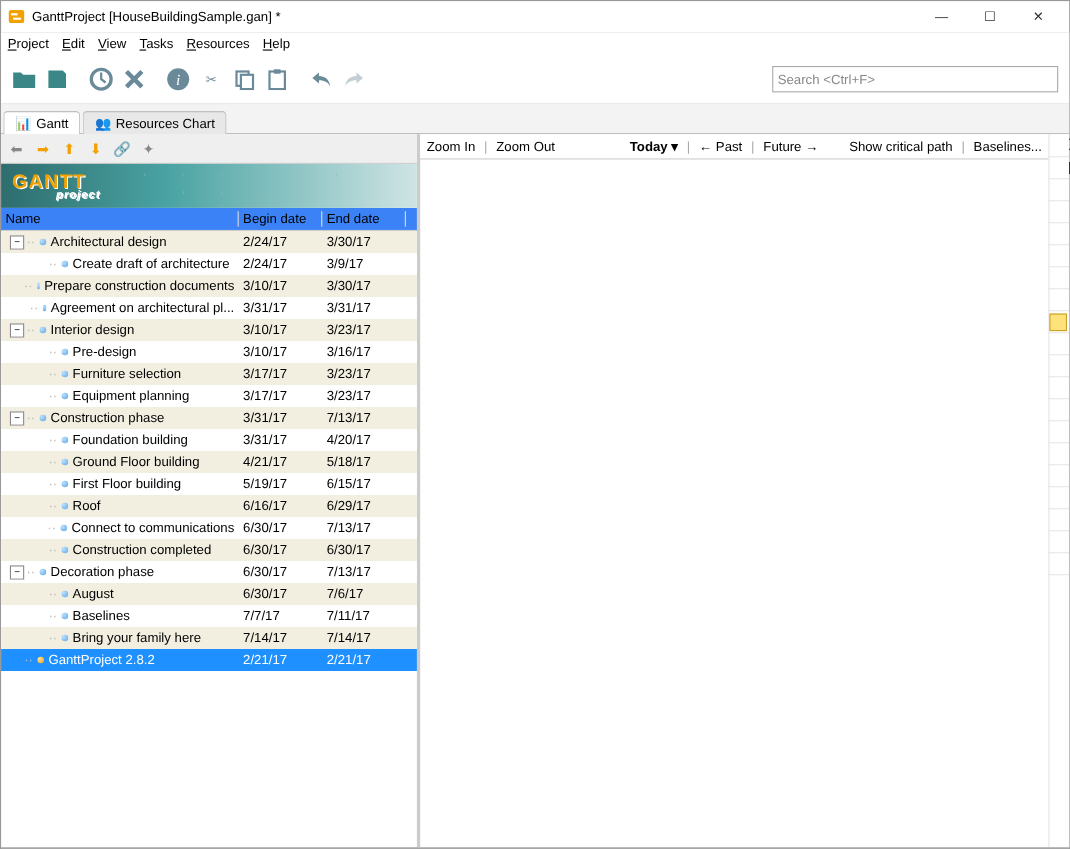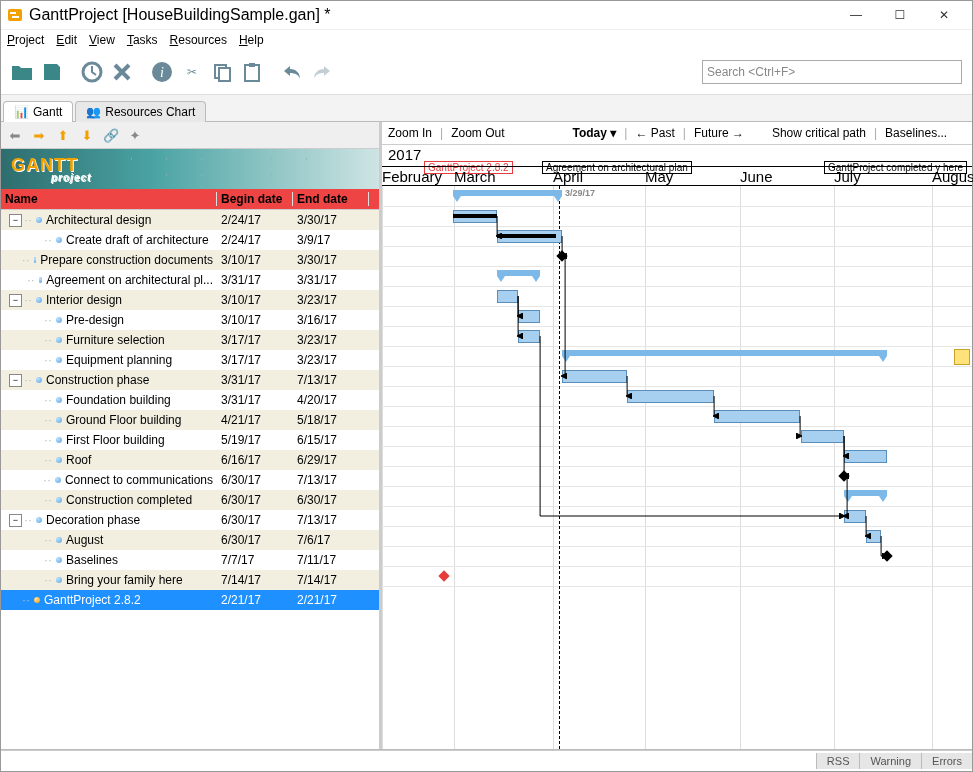--- a/index.html
+++ b/index.html
@@ -1,20 +1,20 @@
 <!DOCTYPE html>
 <html><head>
 <meta charset="utf-8">
 <style>
 html,body{margin:0;padding:0;font-family:"Segoe UI",Tahoma,Arial,sans-serif;font-size:12px;color:#000;background:#fff;height:100%;overflow:hidden}
 .window{width:973px;height:772px;border:1px solid #999;box-sizing:border-box;display:flex;flex-direction:column;background:#fff}
 
 .titlebar{height:28px;display:flex;align-items:center;padding:0 6px;border-bottom:1px solid #eee}
 .titlebar .app-icon{width:16px;height:16px;margin-right:6px}
-.titlebar .title-text{flex:0 0 auto;font-size:16px}
+.titlebar .title-text{flex:0 0 auto;font-size:12px}
 .titlebar .spacer{flex:1}
 .winbtn{width:44px;height:28px;display:flex;align-items:center;justify-content:center;font-family:Arial;color:#333}
 
 .menubar{height:20px;display:flex;align-items:center;padding:0 6px;background:#fff}
 .menubar span{margin-right:12px;text-decoration:underline;text-decoration-color:transparent}
 .menubar span::first-letter{text-decoration:underline}
 
 .toolbar{height:44px;display:flex;align-items:center;padding:0 10px;border-bottom:1px solid #ddd;background:#fff}
 .tool-group{display:flex;align-items:center;gap:8px;margin-right:18px}
 .tool-icon{width:22px;height:22px;display:flex;align-items:center;justify-content:center;color:#6b8a99}
@@ -28,35 +28,35 @@
 .main{flex:1;display:flex;min-height:0;border-bottom:1px solid #bbb}
 .leftpane{width:378px;display:flex;flex-direction:column;border-right:3px solid #ccc;min-height:0}
 .gantt-toolbar{height:22px;display:flex;align-items:center;padding:2px 6px;gap:8px;background:#efefef;border-bottom:1px solid #ccc}
 .gantt-toolbar .ic{width:16px;height:16px;display:flex;align-items:center;justify-content:center;font-size:13px}
 .logo{height:40px;background:linear-gradient(90deg,#2e6d6e 0%,#4aa3a3 40%,#cfe4e4 100%);position:relative;overflow:hidden;display:flex;align-items:center;padding-left:10px}
 .logo-text{font-family:Futura,Arial,sans-serif;color:#f2a100;font-weight:bold;font-size:18px;letter-spacing:1px;text-shadow:1px 1px 0 #fff}
 .logo-text small{display:block;color:#fff;font-size:10px;font-style:italic;margin-top:-4px;margin-left:40px}
 .hex{position:absolute;width:34px;height:30px;border:1px solid #8fb7b7;transform:rotate(0);clip-path:polygon(25% 5%,75% 5%,100% 50%,75% 95%,25% 95%,0 50%)}
 
 .task-table{flex:1;overflow:auto}
-.th-row{display:flex;height:20px;align-items:center;border-bottom:1px solid #ccc;background:#ef4444;font-weight:bold;position:sticky;top:0}
+.th-row{display:flex;height:20px;align-items:center;border-bottom:1px solid #ccc;background:#3b82f6;font-weight:normal;position:sticky;top:0}
 .th-row>div{padding:0 4px;border-right:1px solid #ddd;box-sizing:border-box}
 .col-name{width:216px}.col-begin{width:76px}.col-end{width:76px}
 .row{display:flex;height:20px;align-items:center;font-size:12px}
 .row>div{padding:0 4px;box-sizing:border-box;white-space:nowrap;overflow:hidden;text-overflow:ellipsis}
 .row .col-name{display:flex;align-items:center}
 .row:nth-child(odd){background:#f2efe1}
 .row:nth-child(even){background:#fff}
 .row.selected{background:#1e90ff;color:#fff}
 .toggle{width:11px;height:11px;border:1px solid #888;display:inline-flex;align-items:center;justify-content:center;font-size:9px;line-height:9px;margin-right:2px;background:#fff;color:#000}
 .bullet{width:6px;height:6px;display:inline-block;background:radial-gradient(circle at 30% 30%,#bde0ff,#5aa5e6);border-radius:3px;margin:0 4px}
 .bullet.orange{background:radial-gradient(circle at 30% 30%,#ffe1a8,#f2a100)}
 .tree-pad{display:inline-block}
 
-.rightpane{flex:1;display:flex;flex-direction:column;min-width:0}
+.rightpane{flex:1;display:flex;flex-direction:row;min-width:0}
 .chart-toolbar{height:22px;display:flex;align-items:center;padding:0 6px;gap:4px;border-bottom:1px solid #ccc;background:#fff;font-size:12px}
 .chart-toolbar .sep{color:#aaa;margin:0 4px}
 .chart-toolbar b{font-weight:bold}
 .chart-head{height:40px;position:relative;border-bottom:1px solid #000}
 .year{position:absolute;left:6px;top:1px;font-size:15px;color:#000}
 .marker-box{position:absolute;top:16px;border:1px solid;font-size:10px;padding:0 3px;background:#fff;white-space:nowrap}
 .timeline-months{position:absolute;left:0;right:0;bottom:0;height:18px;border-top:1px solid #000;display:flex}
 .timeline-months>div{position:absolute;top:1px;font-size:15px}
 .chart-body{flex:1;position:relative;overflow:hidden;background:#fff}
 .grid-v{position:absolute;top:0;bottom:0;width:0;border-left:1px solid #ddd}
@@ -539,18 +539,13 @@
             <path d="M462.1 250 L462.1 290 L462 290" stroke="#000" fill="none" marker-end="url(#ah)"></path>
             <path d="M465.1 290 L465.1 330 L462 330" stroke="#000" fill="none" marker-end="url(#ah)"></path>
             <path d="M484.1 330 L484.1 350 L484 350" stroke="#000" fill="none" marker-end="url(#ah)"></path>
             <path d="M499.1 350 L499.1 370 L505 370" stroke="#000" fill="none" marker-end="url(#ah)"></path>
             <path d="M158.1 150 L158.1 330 L462 330" stroke="#000" fill="none" marker-end="url(#ah)"></path>
           </svg>
         </div>
     </div>
   </div>
 
-  <div class="statusbar">
-    <div class="sbtn">RSS</div>
-    <div class="sbtn">Warning</div>
-    <div class="sbtn">Errors</div>
-  </div>
 </div>
 
 </body></html>

